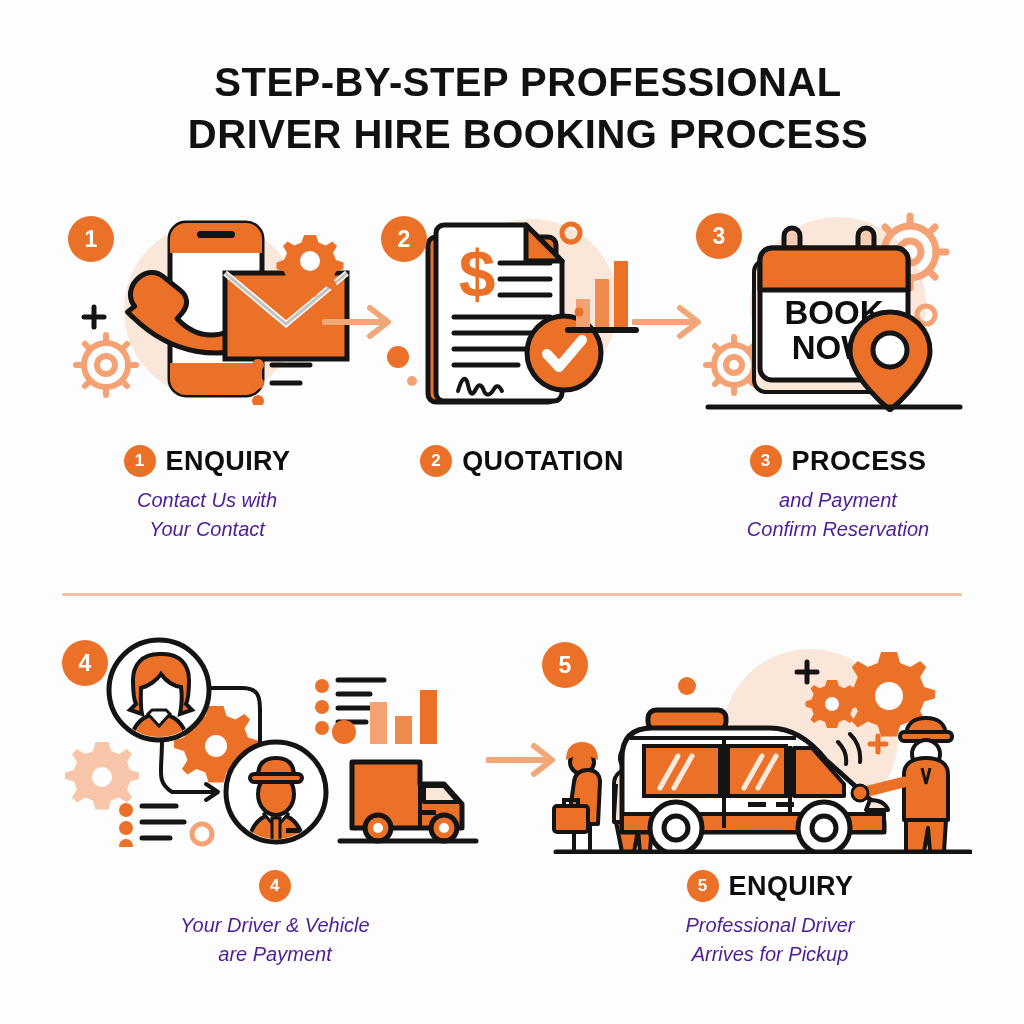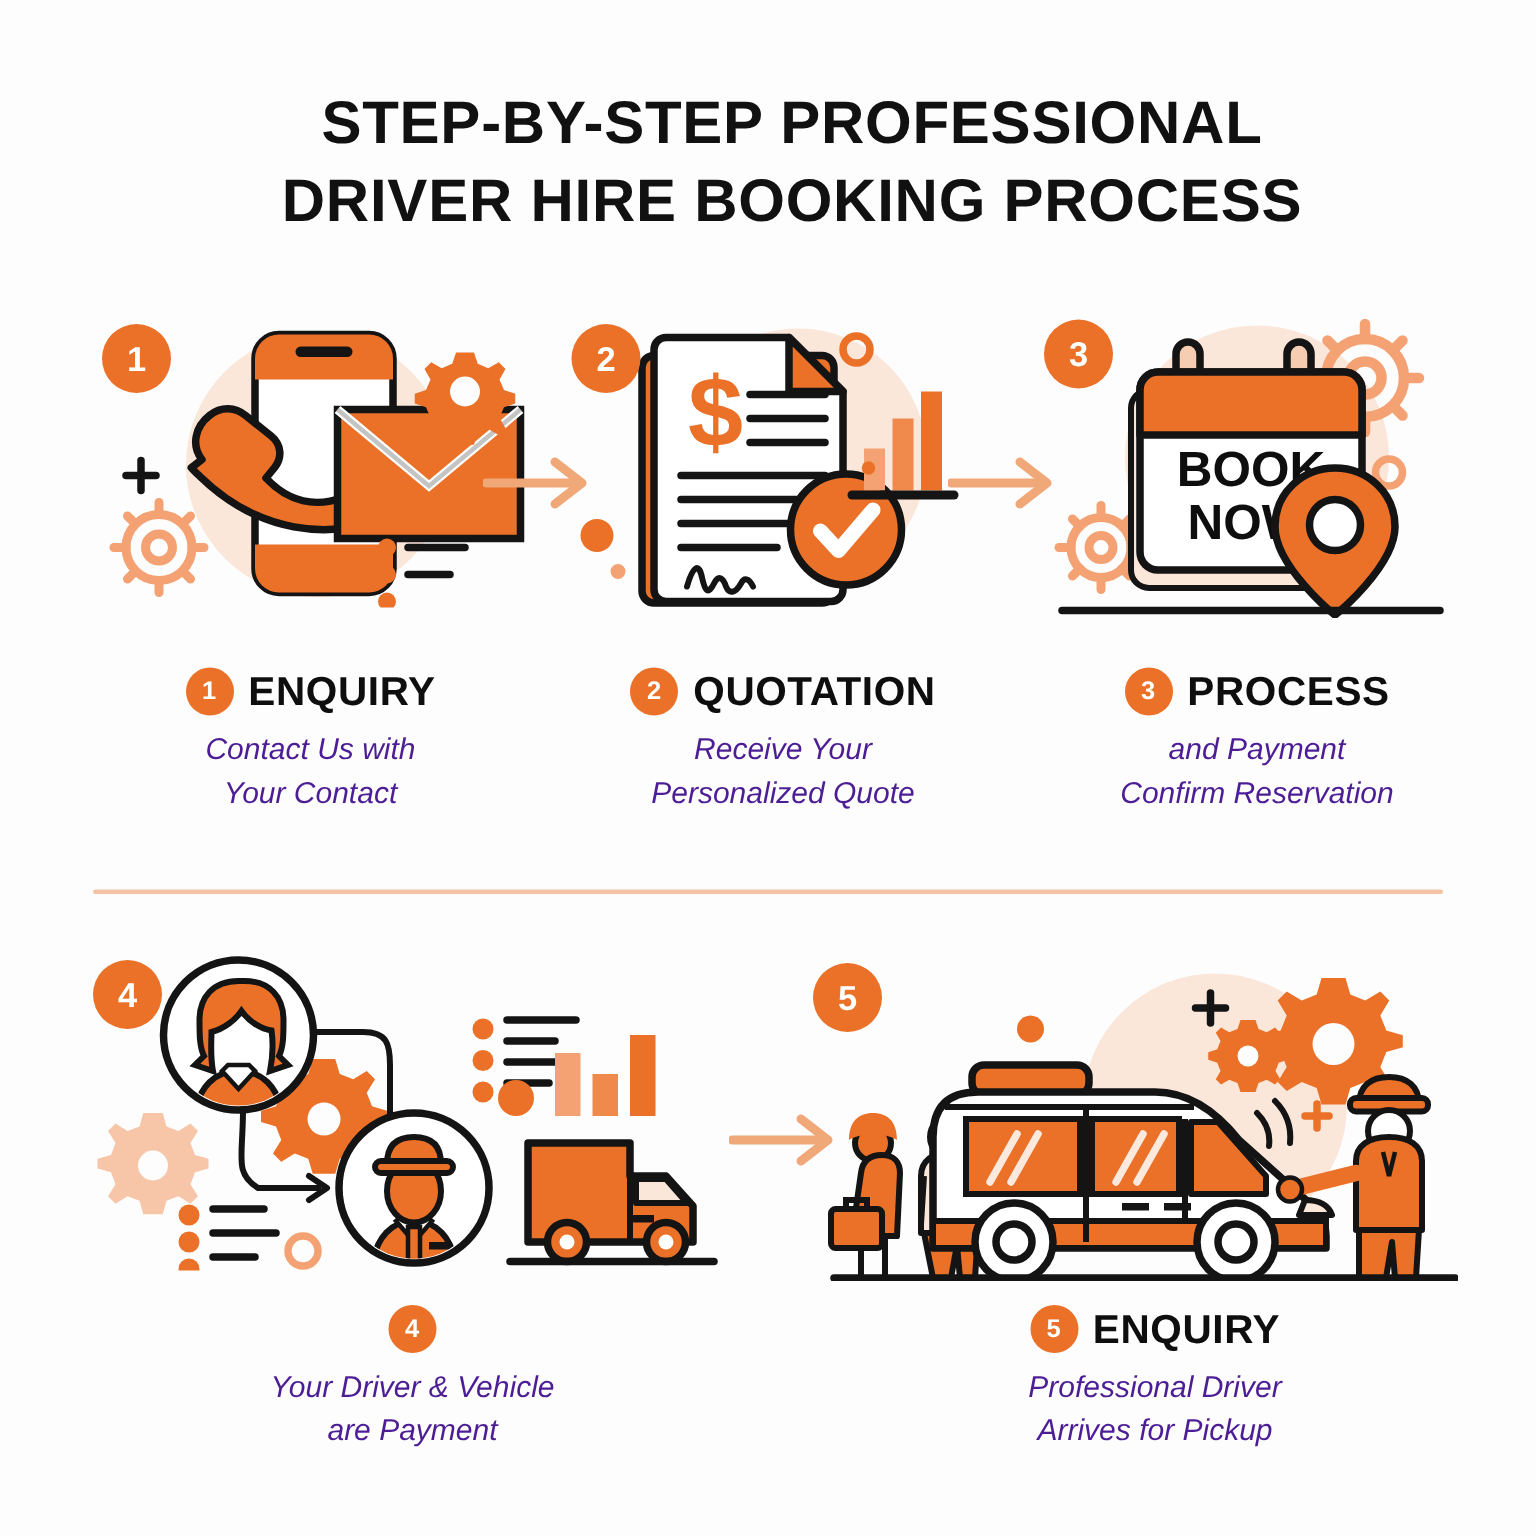--- a/index.html
+++ b/index.html
@@ -253,24 +253,20 @@
       <span>Contact Us with</span>
       <span>Your Contact</span>
     </div>
   </div>
 
   <div class="caption" style="left:372px;top:445px;width:300px;">
     <div class="cap-head">
       <span class="cap-badge">2</span>
       <span>QUOTATION</span>
     </div>
-    <div class="cap-sub">
-      <span>Receive Your</span>
-      <span>Personalized Quote</span>
-    </div>
   </div>
 
   <div class="caption" style="left:688px;top:445px;width:300px;">
     <div class="cap-head">
       <span class="cap-badge">3</span>
       <span>PROCESS</span>
     </div>
     <div class="cap-sub">
       <span>and Payment</span>
       <span>Confirm Reservation</span>

